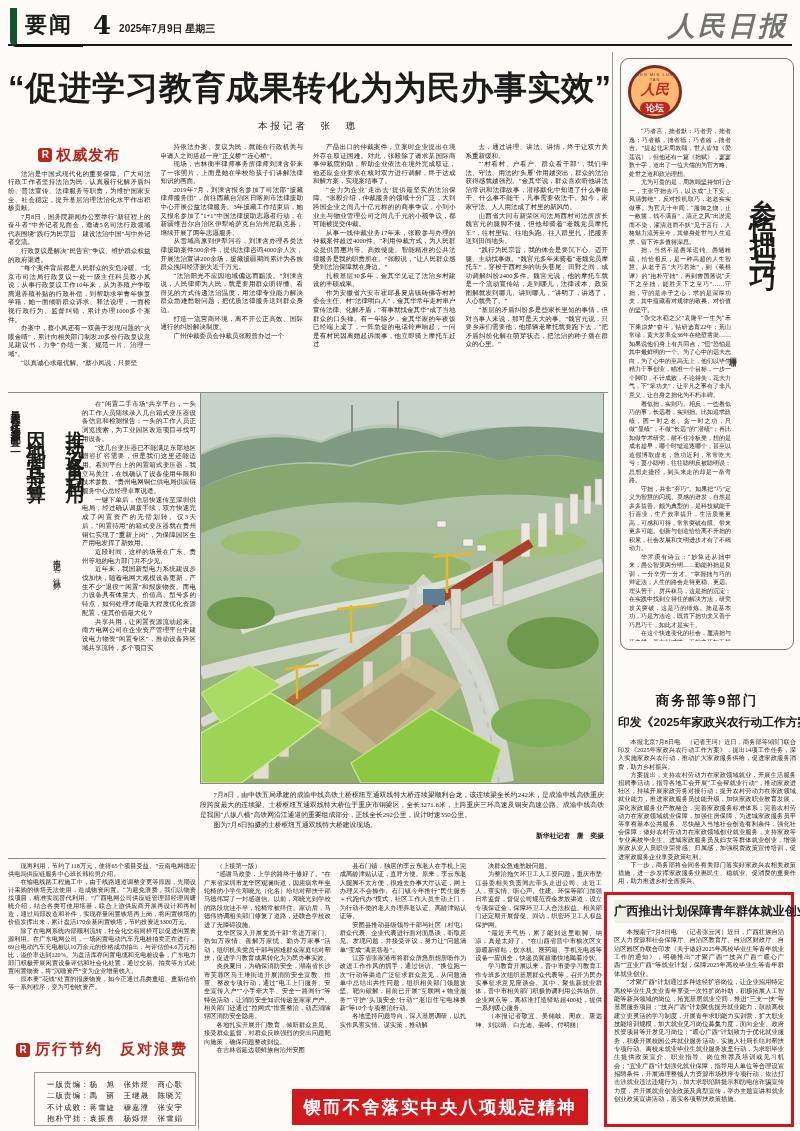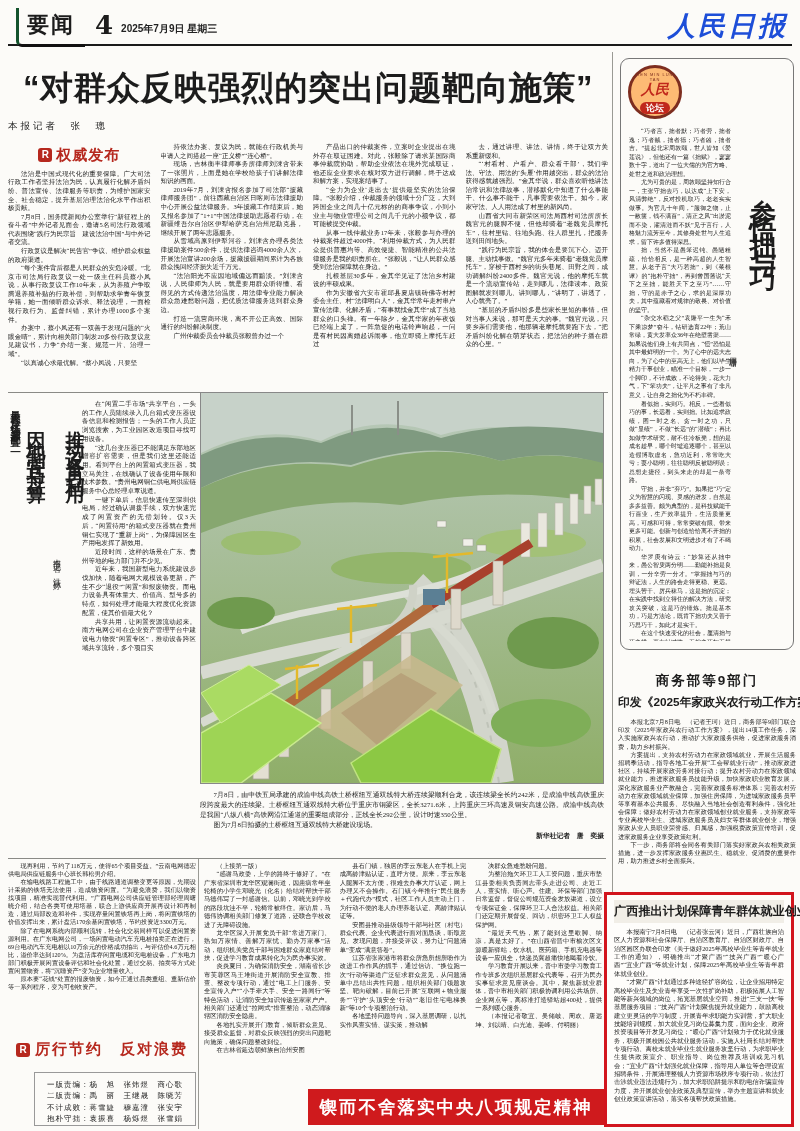--- a/index.html
+++ b/index.html
@@ -1,32 +1,32 @@
 <!DOCTYPE html>
 <html><head>
 <meta charset="utf-8">
 <style>
   html,body{margin:0;padding:0;background:#e8e6e0;}
   .page{position:relative;width:800px;height:1131px;margin:0 auto;background:#fcfbf8;
         font-family:"Liberation Serif","DejaVu Serif",serif;color:#1c1c1c;overflow:hidden;}
   
   .header{position:absolute;left:8px;right:8px;top:8px;height:36px;border-bottom:2px solid #1a1a1a;}
-  .section-bracket{display:inline-block;border-left:3px solid #14532d;border-bottom:3px solid #111;
-        border-radius:0 0 0 6px;padding:2px 10px 4px 8px;margin-left:8px;}
+  .section-bracket{display:inline-block;border-left:7px solid #14532d;border-bottom:3px solid #111;
+        border-radius:0 0 0 6px;padding:2px 10px 4px 8px;margin-left:2px;}
   .section-name{font-family:"Liberation Sans",sans-serif;font-weight:bold;font-size:22px;letter-spacing:2px;}
   .page-num{font-family:"DejaVu Serif",serif;font-size:26px;font-weight:bold;margin-left:10px;vertical-align:-2px;}
   .date{font-family:"Liberation Sans",sans-serif;font-size:10px;font-weight:bold;margin-left:8px;color:#222;}
   .masthead{position:absolute;right:4px;top:0px;font-family:"DejaVu Serif",serif;font-style:italic;
-        font-weight:bold;font-size:27px;letter-spacing:3px;color:#1d4ed8;}
+        font-weight:bold;font-size:27px;letter-spacing:3px;color:#737373;}
   
   .lead{position:absolute;left:8px;top:58px;width:600px;}
   .kicker{font-family:"Liberation Sans",sans-serif;font-weight:bold;font-size:15px;letter-spacing:1px;}
   .headline{font-family:"Liberation Sans",sans-serif;font-weight:bold;font-size:33px;letter-spacing:.5px;
         text-align:center;margin-top:8px;white-space:nowrap;}
-  .byline{text-align:left;font-size:9.5px;margin-top:9px;letter-spacing:3px;}
+  .byline{text-align:center;font-size:9.5px;margin-top:9px;letter-spacing:3px;}
   .lead-cols{display:flex;gap:10px;margin-top:10px;height:234px;overflow:hidden;}
   .lead-col{flex:1;font-size:6.5px;line-height:1.32;text-align:justify;overflow:hidden;}
   p{margin:0;text-indent:2em;}
   .badge-head{display:flex;align-items:center;justify-content:center;gap:4px;margin:2px 0 5px;}
   .badge-icon{width:14px;height:14px;background:#b6281e;border-radius:3px;color:#fff;
         font-family:"Liberation Sans",sans-serif;font-weight:bold;font-size:10px;line-height:14px;text-align:center;}
   .badge-text{color:#b6281e;font-family:"Liberation Sans",sans-serif;font-weight:bold;font-size:15px;letter-spacing:1px;}
   .rule-h{position:absolute;border-top:1px solid #8a8a86;}
   .rule-v{position:absolute;border-left:1px solid #9a9a94;}
   
@@ -48,55 +48,55 @@
         box-sizing:border-box;text-align:center;background:#fdba74;}
   .forum-logo .en{font-size:4px;color:#7d2d1f;letter-spacing:1px;display:block;margin-top:4px;font-family:"Liberation Sans",sans-serif;}
   .forum-logo .cn1{display:block;color:#c0271c;font-family:"DejaVu Serif",serif;font-style:italic;font-weight:bold;font-size:14px;line-height:15px;}
   .forum-logo .cn2{display:inline-block;background:#c0271c;color:#fff;border-radius:8px;font-size:9px;line-height:12px;
         padding:0 6px;font-weight:bold;margin-top:1px;font-family:"Liberation Sans",sans-serif;}
   .forum-body{position:absolute;left:8px;top:68px;width:102px;bottom:8px;font-size:6px;line-height:1.42;
         text-align:justify;overflow:hidden;}
   .forum-title{position:absolute;right:12px;top:118px;font-family:"Liberation Sans",sans-serif;font-weight:bold;
         font-size:27px;letter-spacing:17px;}
   .forum-author{position:absolute;right:56px;top:292px;font-size:8px;letter-spacing:1px;color:#333;}
-  .commerce{position:absolute;left:618px;top:672px;width:178px;}
+  .commerce{position:absolute;left:618px;top:692px;width:178px;}
   .commerce-kicker{font-family:"Liberation Sans",sans-serif;font-weight:bold;font-size:13.5px;text-align:center;letter-spacing:2px;}
   .commerce-headline{font-family:"Liberation Sans",sans-serif;font-weight:bold;font-size:11.8px;text-align:center;margin-top:5px;white-space:nowrap;}
   .commerce-body{margin-top:7px;height:168px;font-size:6.2px;line-height:1.32;text-align:justify;overflow:hidden;}
   .gx-box{position:absolute;left:604px;top:892px;width:190px;height:235px;border:3px solid #d2151e;
         box-sizing:border-box;padding:5px 7px;background:#fefdfb;}
   .gx-headline{font-family:"Liberation Sans",sans-serif;font-weight:bold;font-size:12.2px;text-align:center;
         background:#f1eee7;padding:3px 0;white-space:nowrap;}
   .gx-body{margin-top:5px;height:186px;font-size:6.3px;line-height:1.33;text-align:justify;overflow:hidden;}
   
   .bl-text{position:absolute;left:8px;top:862px;width:188px;height:170px;font-size:6.2px;line-height:1.3;
         text-align:justify;overflow:hidden;}
   .thrift{position:absolute;left:8px;top:1040px;width:188px;display:flex;align-items:center;justify-content:center;gap:5px;}
   .thrift .badge-text{font-size:15px;letter-spacing:2px;}
   .editors{position:absolute;left:34px;top:1072px;width:162px;height:54px;border:1px solid #999;
         box-sizing:border-box;padding-top:6px;font-size:7.5px;line-height:1.5;}
   .editors p{text-indent:0;text-align:center;letter-spacing:1px;}
   .bm-cols{position:absolute;left:204px;top:862px;width:398px;height:266px;display:flex;gap:9px;overflow:hidden;}
   .bm-col{flex:1;font-size:6.3px;line-height:1.33;text-align:justify;overflow:hidden;}
-  .banner-wrap{position:absolute;left:308px;top:1084px;width:296px;height:46px;background:#fcfbf8;padding-top:5px;box-sizing:border-box;}
+  .banner-wrap{position:absolute;left:292px;top:1084px;width:296px;height:46px;background:#fcfbf8;padding-top:5px;box-sizing:border-box;}
   .banner{background:#cf1a1d;color:#fff;font-family:"Liberation Sans",sans-serif;font-weight:bold;
         font-size:17.5px;letter-spacing:2px;text-align:center;line-height:36px;height:36px;}
 </style>
 </head>
 <body>
 
 <div class="page">
 
   <div class="header">
     <span class="section-bracket"><span class="section-name">要闻</span></span><span class="page-num">4</span><span class="date">2025年7月9日 星期三</span>
     <span class="masthead">人民日报</span>
   </div>
 
   <div class="lead">
-    <div class="headline">“对群众反映强烈的突出问题靶向施策”</div>
+    <div class="headline">“促进学习教育成果转化为为民办事实效”</div>
     <div class="byline">本报记者　张　璁</div>
     <div class="lead-cols">
       <div class="lead-col">
         <div class="badge-head">
           <span class="badge-icon">R</span>
           <span class="badge-text">权威发布</span>
         </div>
         <div>
             <p>法治是中国式现代化的重要保障。广大司法行政工作者坚持法治为民，认真履行化解矛盾纠纷、普法宣传、法律服务等职责，为维护国家安全、社会稳定，提升基层治理法治化水平作出积极贡献。</p>
             <p>7月8日，国务院新闻办公室举行“新征程上的奋斗者”中外记者见面会，邀请5名司法行政领域代表围绕“践行为民宗旨　建设法治中国”与中外记者交流。</p>

